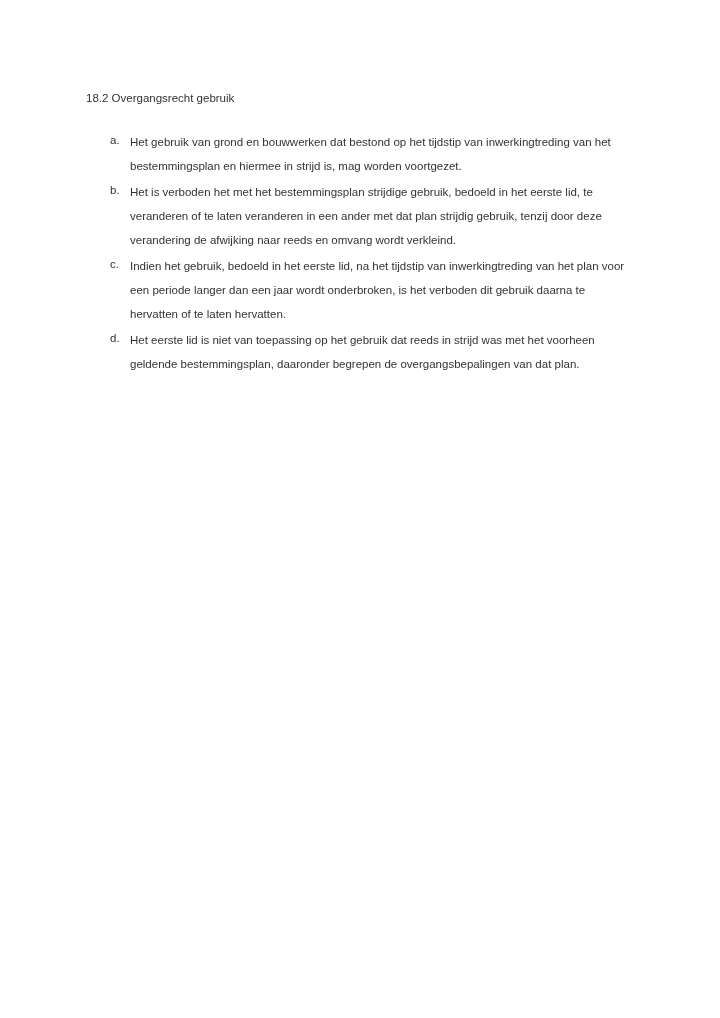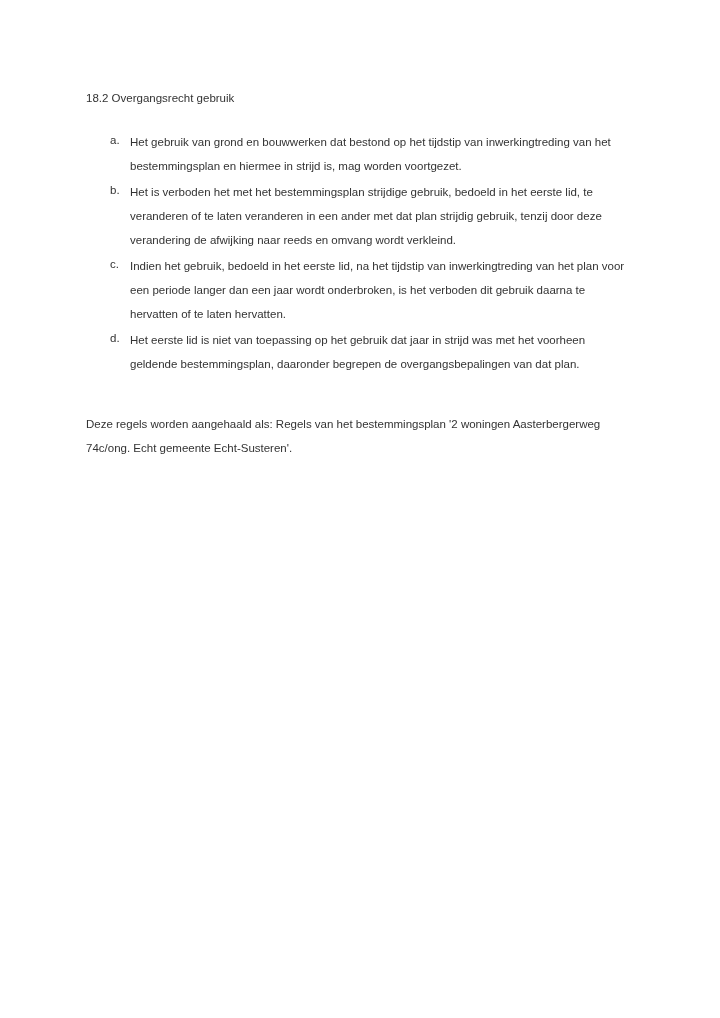--- a/index.html
+++ b/index.html
@@ -77,21 +77,20 @@
         <div class="clause-text">Het is verboden het met het bestemmingsplan strijdige gebruik, bedoeld in het eerste lid, te veranderen of te laten veranderen in een ander met dat plan strijdig gebruik, tenzij door deze verandering de afwijking naar reeds en omvang wordt verkleind.</div>
       </div>
 
       <div class="clause">
         <div class="clause-marker">c.</div>
         <div class="clause-text">Indien het gebruik, bedoeld in het eerste lid, na het tijdstip van inwerkingtreding van het plan voor een periode langer dan een jaar wordt onderbroken, is het verboden dit gebruik daarna te hervatten of te laten hervatten.</div>
       </div>
 
       <div class="clause">
         <div class="clause-marker">d.</div>
-        <div class="clause-text">Het eerste lid is niet van toepassing op het gebruik dat jaar in strijd was met het voorheen geldende bestemmingsplan, daaronder begrepen de overgangsbepalingen van dat plan.</div>
+        <div class="clause-text">Het eerste lid is niet van toepassing op het gebruik dat reeds in strijd was met het voorheen geldende bestemmingsplan, daaronder begrepen de overgangsbepalingen van dat plan.</div>
       </div>
 
     </div>
 
-    <div class="citation">Deze regels worden aangehaald als: Regels van het bestemmingsplan '2 woningen Aasterbergerweg 74c/ong. Echt gemeente Echt-Susteren'.</div>
 
   </div>
 </div>
 
 </body></html>

